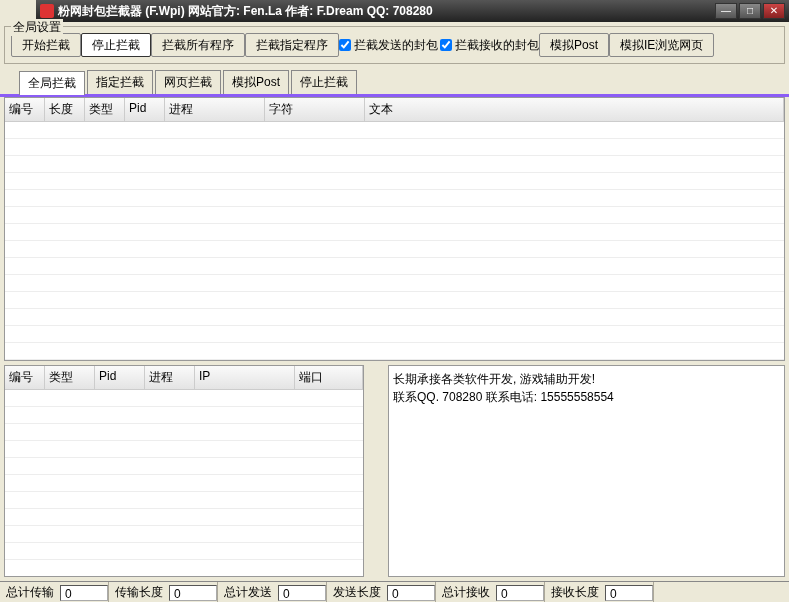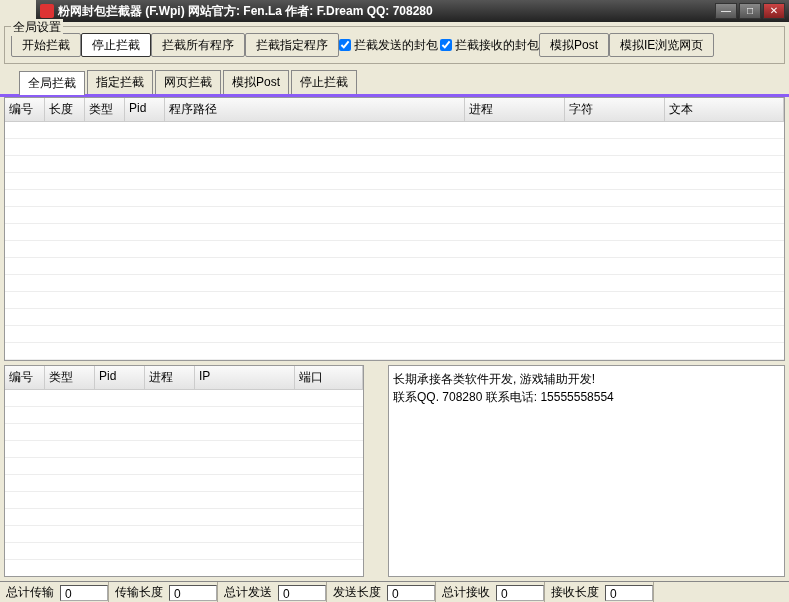--- a/index.html
+++ b/index.html
@@ -86,21 +86,20 @@
   <div class="tab">模拟Post</div>
   <div class="tab">停止拦截</div>
 </div>
 
 <div class="grid main-grid">
   <div class="grid-header">
     <div class="col" style="width:40px">编号</div>
     <div class="col" style="width:40px">长度</div>
     <div class="col" style="width:40px">类型</div>
     <div class="col" style="width:40px">Pid</div>
-    <div class="col" style="width:300px">程序路径</div>
     <div class="col" style="width:100px">进程</div>
     <div class="col" style="width:100px">字符</div>
     <div class="col" style="flex:1">文本</div>
   </div>
   <div class="grid-body" id="main-body">
       <div class="grid-row"></div>
       <div class="grid-row"></div>
       <div class="grid-row"></div>
       <div class="grid-row"></div>
       <div class="grid-row"></div>

